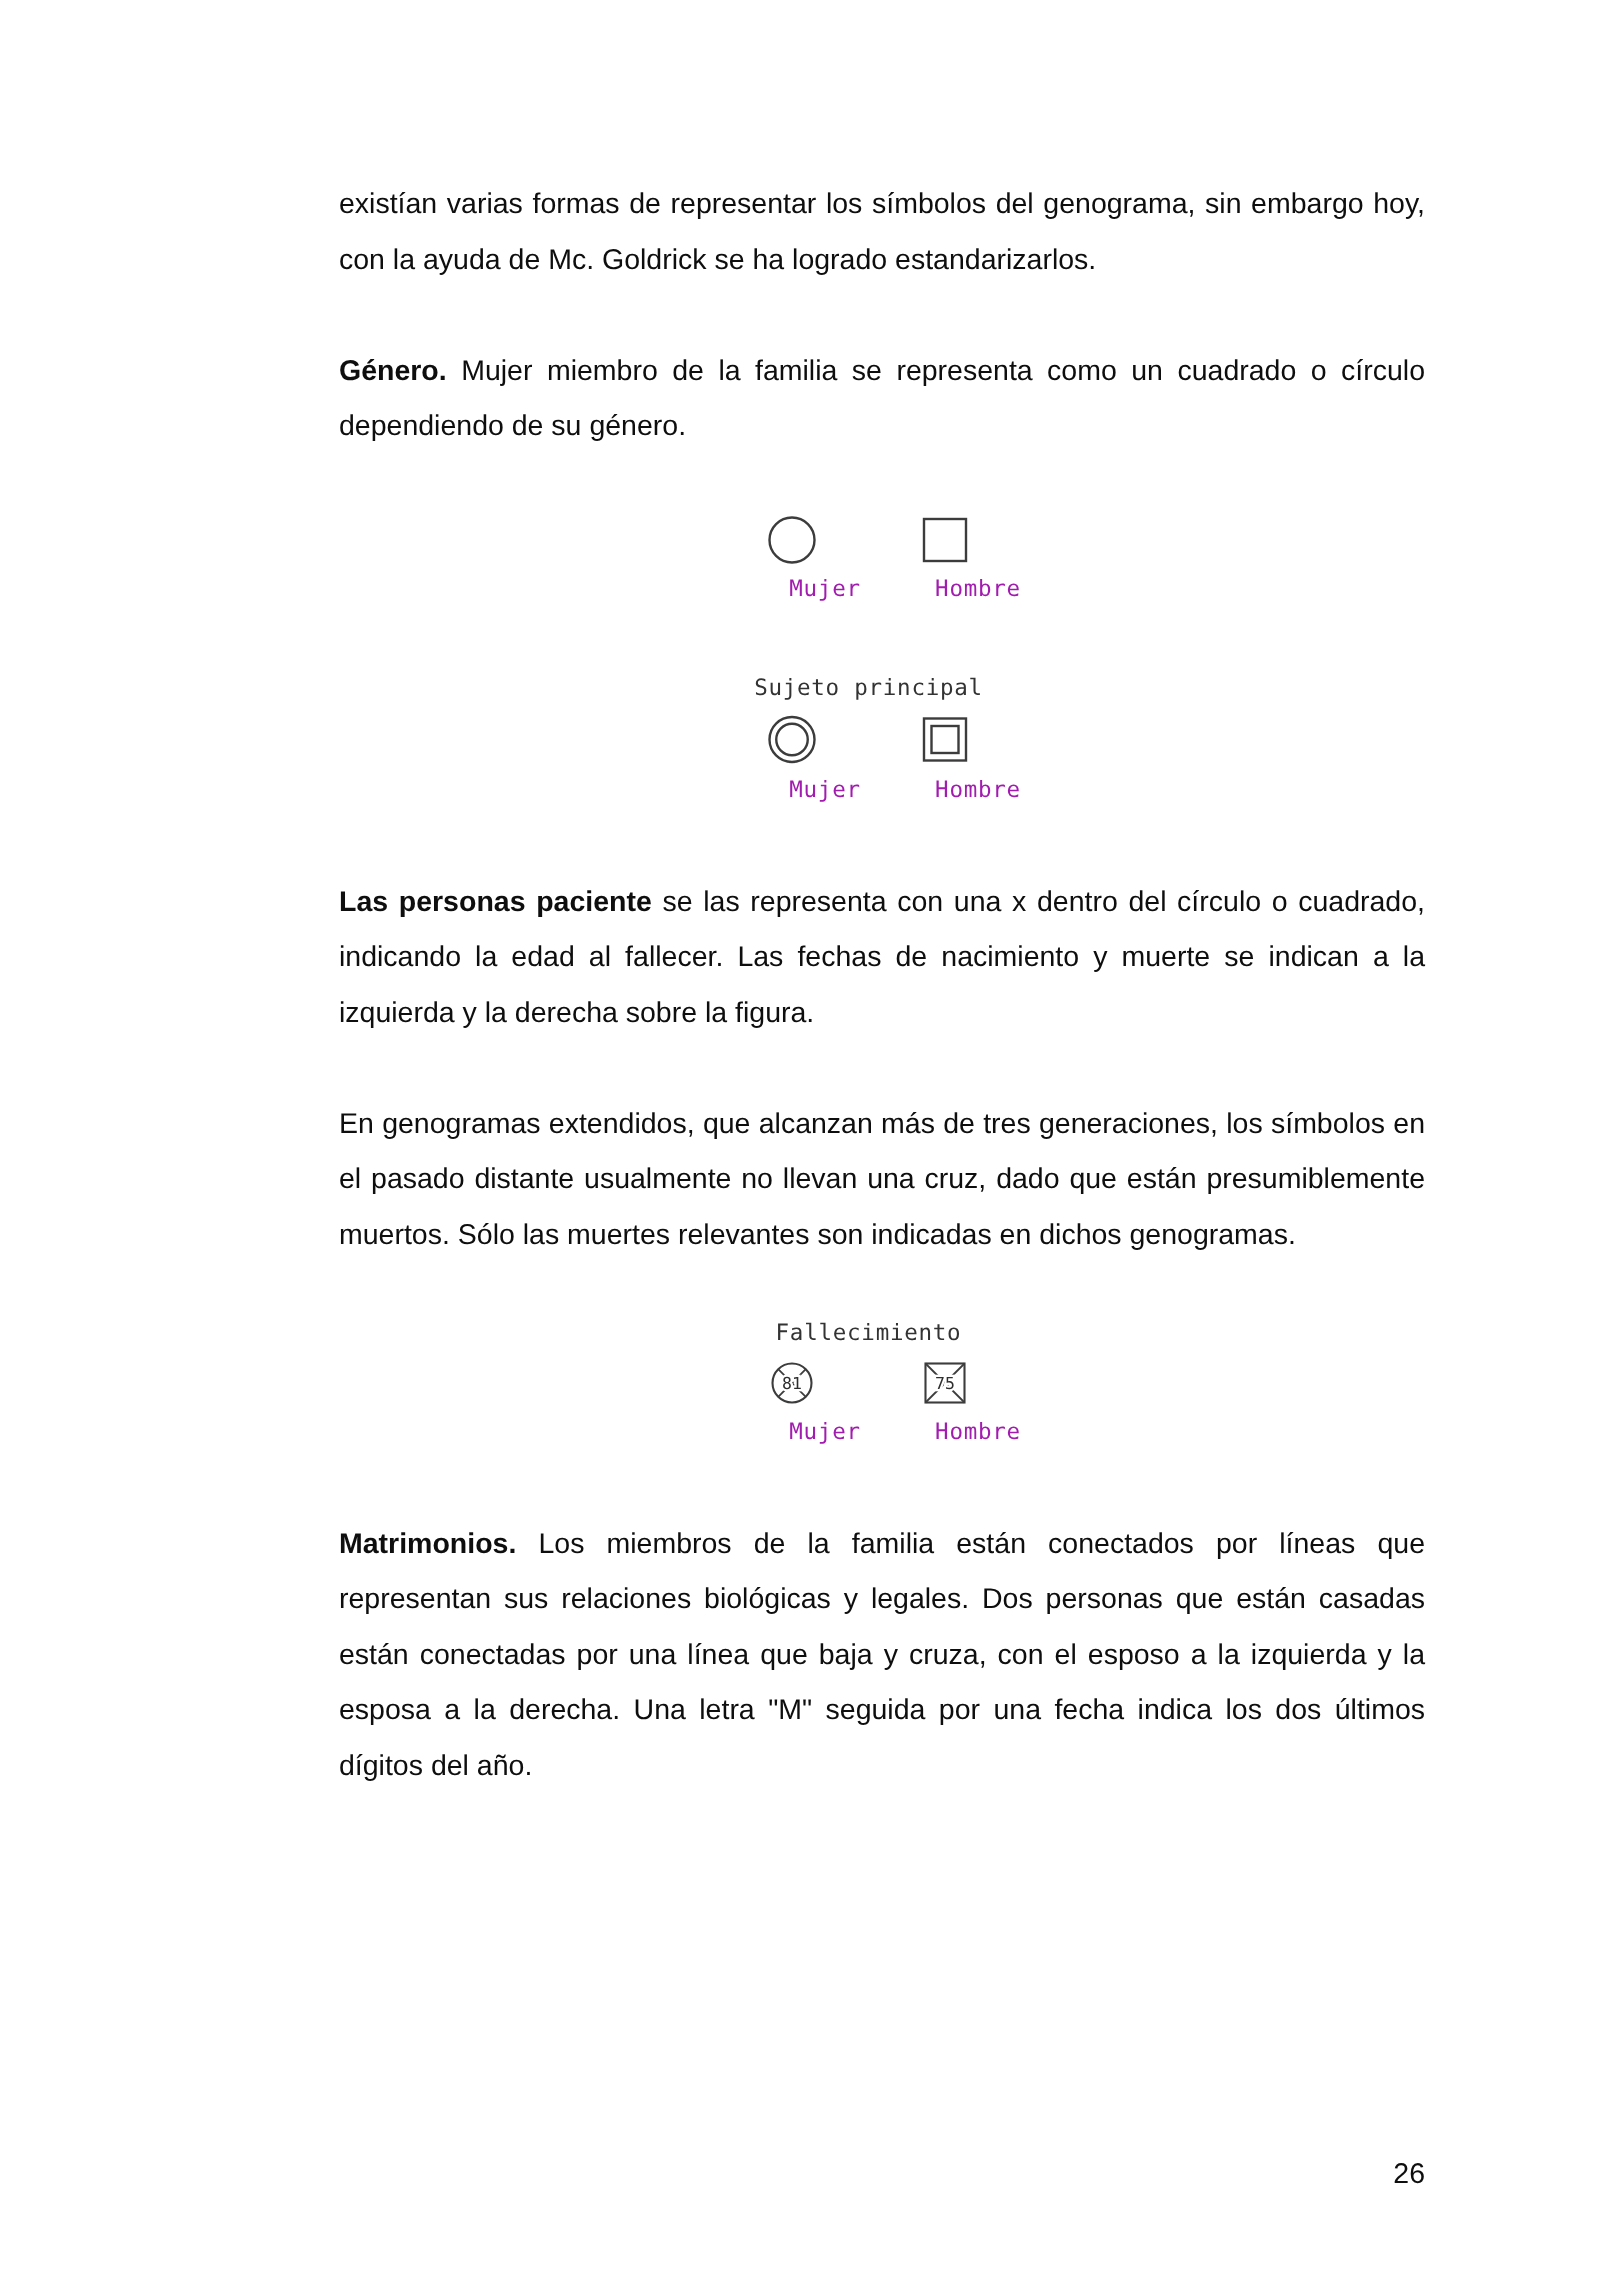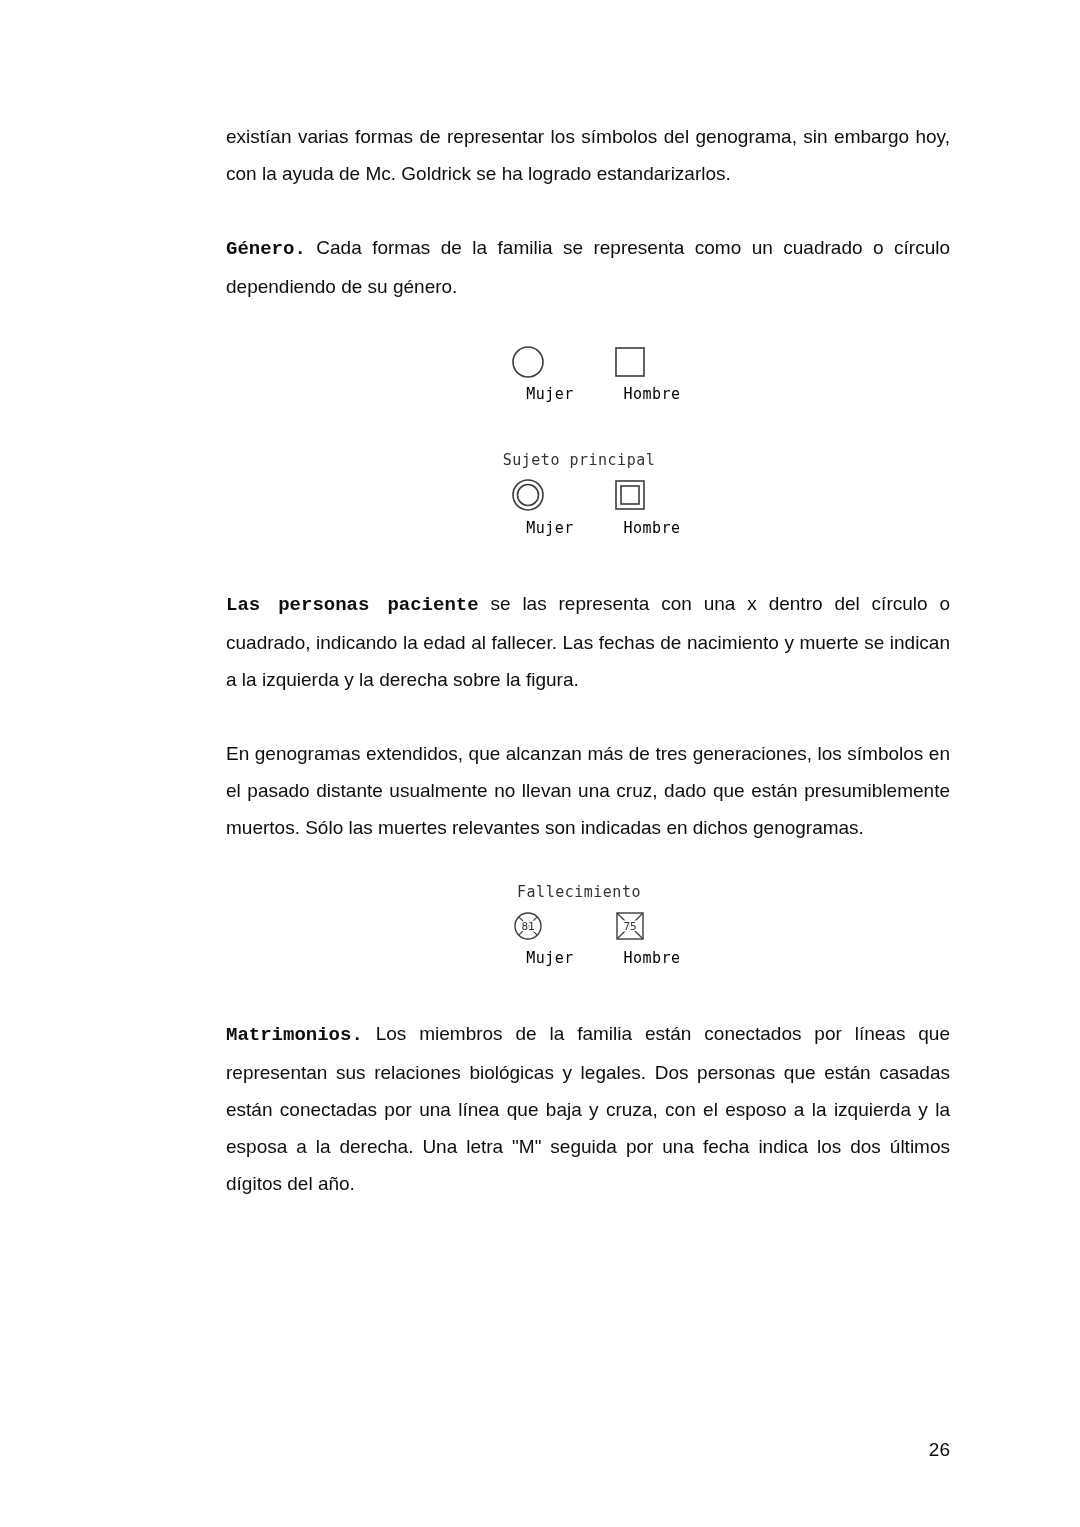--- a/index.html
+++ b/index.html
@@ -18,21 +18,21 @@
     position: absolute;
     left: 208px;
     top: 118px;
     width: 742px;
   }
   .para {
     margin: 0 0 37px 18px;
     text-align: justify;
     line-height: 37px;
   }
-  .para strong { font-weight: bold; font-family: Liberation Mono, monospace; }
+  .para strong { font-weight: bold; }
 
   .fig {
     margin: 6px 0 48px 0;
     display: flex;
     flex-direction: column;
     align-items: center;
   }
   .fig-title {
     font-family: "DejaVu Sans Mono", monospace;
     font-size: 15px;
@@ -43,21 +43,21 @@
   .fig-row { display: flex; gap: 24px; }
   .sym-cell {
     display: flex;
     flex-direction: column;
     align-items: center;
     width: 78px;
   }
   .sym-label {
     font-family: "DejaVu Sans Mono", monospace;
     font-size: 15px;
-    color: #000000;
+    color: #a21caf;
     margin-top: 3px;
     letter-spacing: 0.5px;
     white-space: nowrap;
     padding-left: 44px;
   }
   .sym-svg { display: block; }
   .page-number {
     position: absolute;
     right: 130px;
     bottom: 66px;
@@ -66,21 +66,21 @@
   }
 </style>
 </head>
 <body>
 
 <div class="page">
   <div class="content">
 
     <p class="para">existían varias formas de representar los símbolos del genograma, sin embargo hoy, con la ayuda de Mc. Goldrick se ha logrado estandarizarlos.</p>
 
-    <p class="para"><strong>Género.</strong><span> Cada formas de la familia se representa como un cuadrado o círculo dependiendo de su género.</span></p>
+    <p class="para"><strong>Género.</strong><span> Mujer miembro de la familia se representa como un cuadrado o círculo dependiendo de su género.</span></p>
 
     <figure class="fig">
       <div class="fig-row">
         <div class="sym-cell">
           <svg class="sym-svg" width="40" height="40" viewBox="0 0 40 40">
             <circle cx="20" cy="20" r="15" fill="none" stroke="#3c3c3c" stroke-width="1.6"></circle>
           </svg>
           <div class="sym-label">Mujer</div>
         </div>
         <div class="sym-cell">

